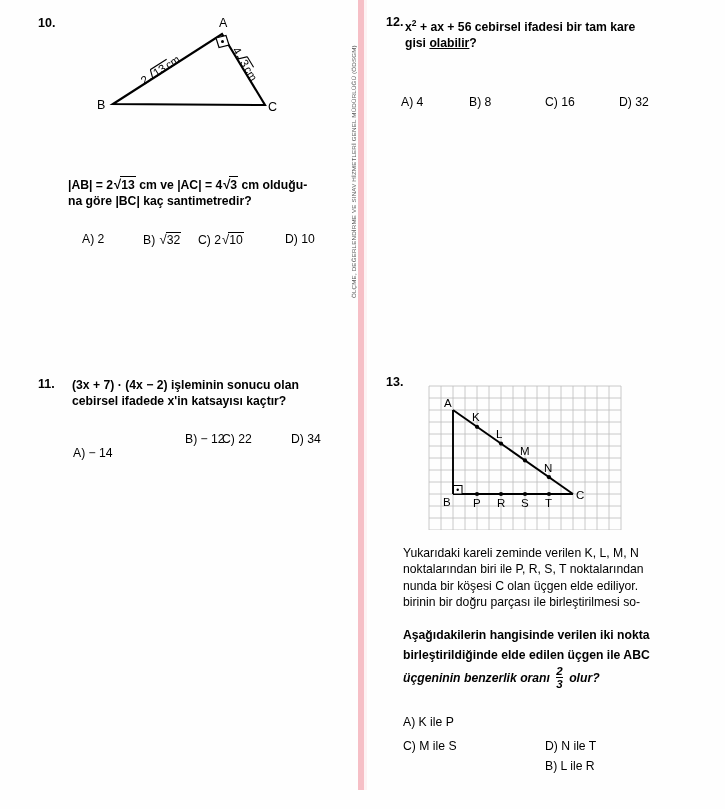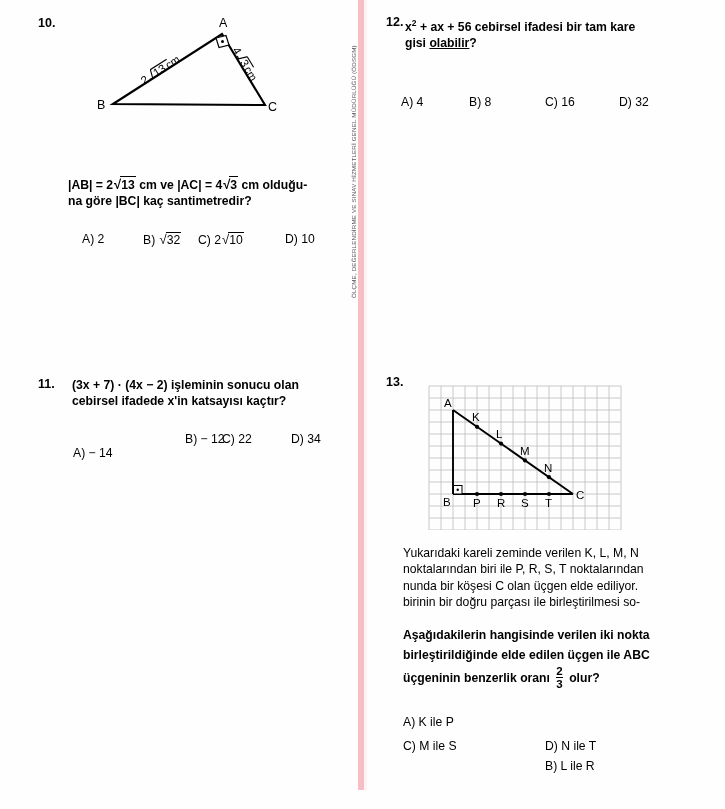--- a/index.html
+++ b/index.html
@@ -339,21 +339,21 @@
       <div class="qtext-reg" style="left:36px;top:175px;width:320px;">
         <div>Yukarıdaki kareli zeminde verilen K, L, M, N</div>
         <div>noktalarından biri ile P, R, S, T noktalarından</div>
         <div>nunda bir köşesi C olan üçgen elde ediliyor.</div>
         <div>birinin bir doğru parçası ile birleştirilmesi so-</div>
       </div>
 
       <div class="qtext" style="left:36px;top:255px;width:320px;line-height:20px;">
         <div>Aşağıdakilerin hangisinde verilen iki nokta</div>
         <div>birleştirildiğinde elde edilen üçgen ile ABC</div>
-        <div style="line-height:26px;">
+        <div style="line-height:26px;font-style:italic;">
           <span>üçgeninin benzerlik oranı </span><span class="frac"><span class="num">2</span><span class="den">3</span></span><span> olur?</span>
         </div>
       </div>
 
       <div class="opts" style="left:0;top:0;width:358px;height:400px;">
         <div class="opt" style="left:36px;top:345px;">
           <span>A)</span>
           <span>K ile P</span>
         </div>
         <div class="opt" style="left:178px;top:345px;margin-top:44px;">

